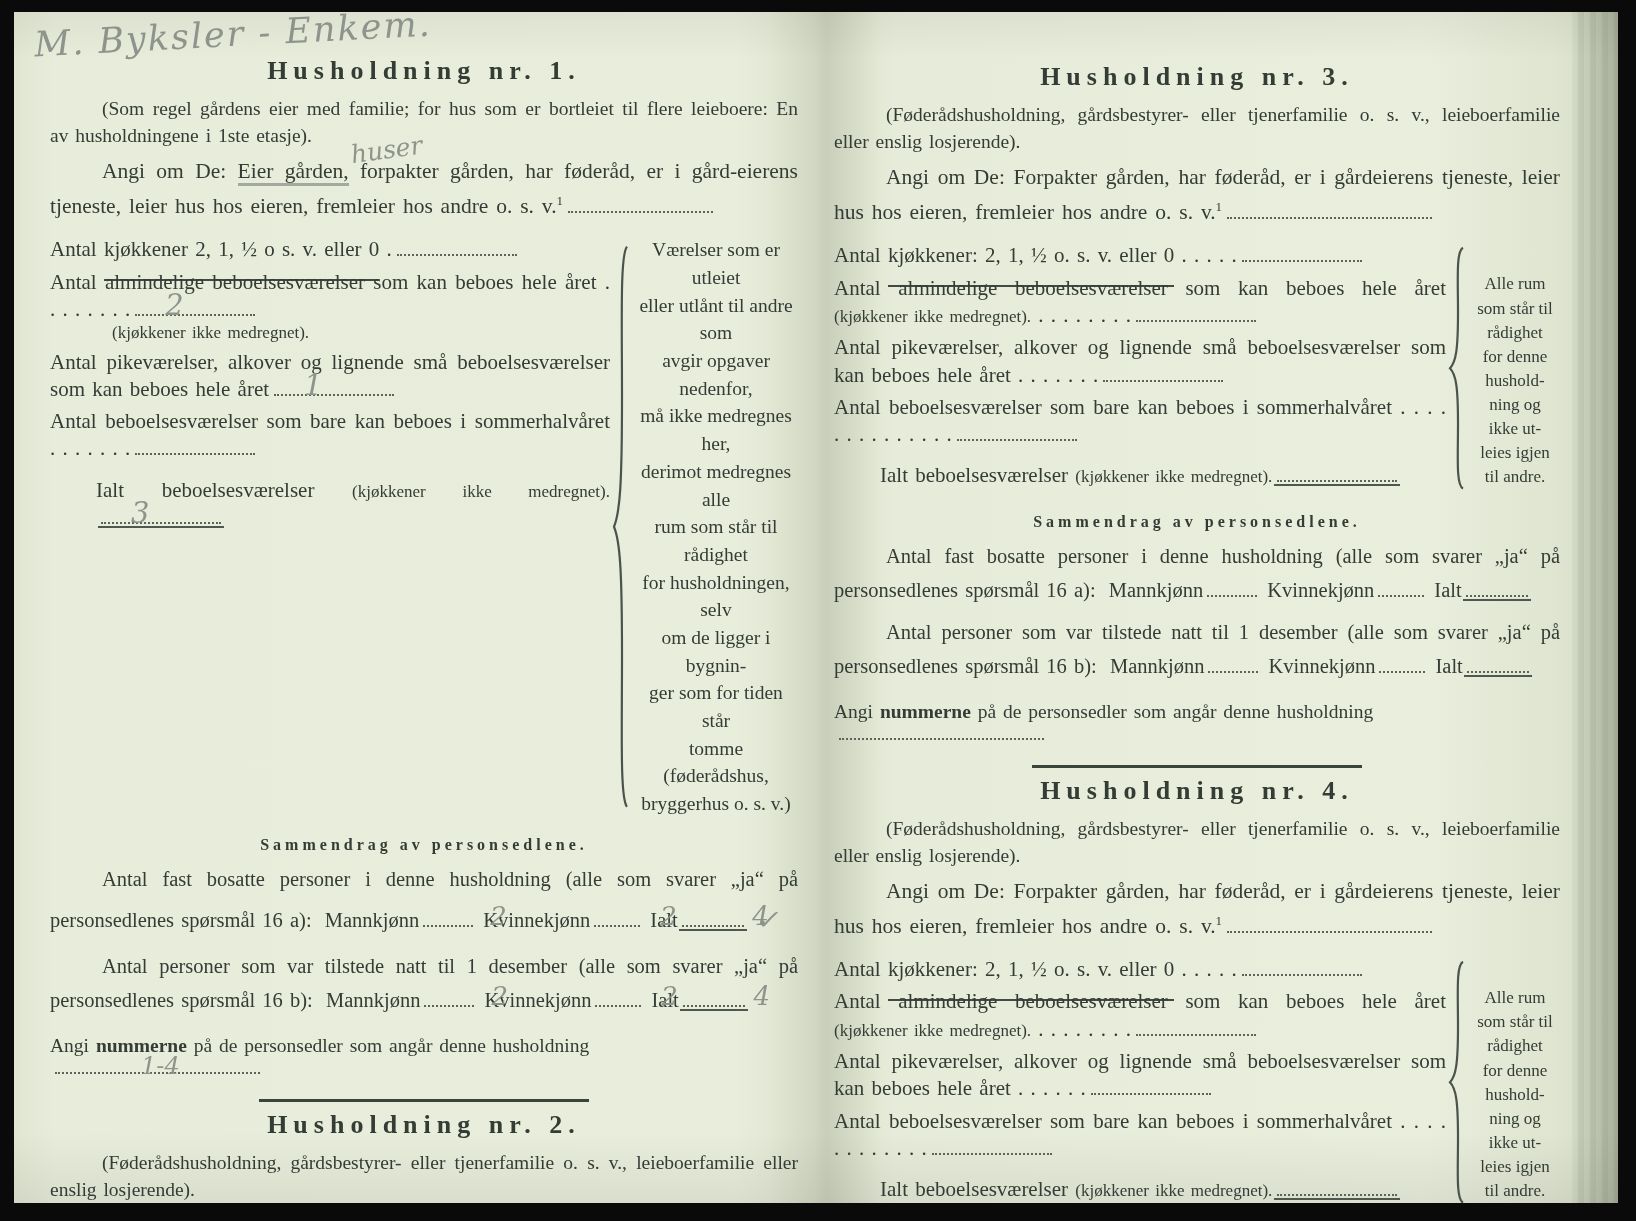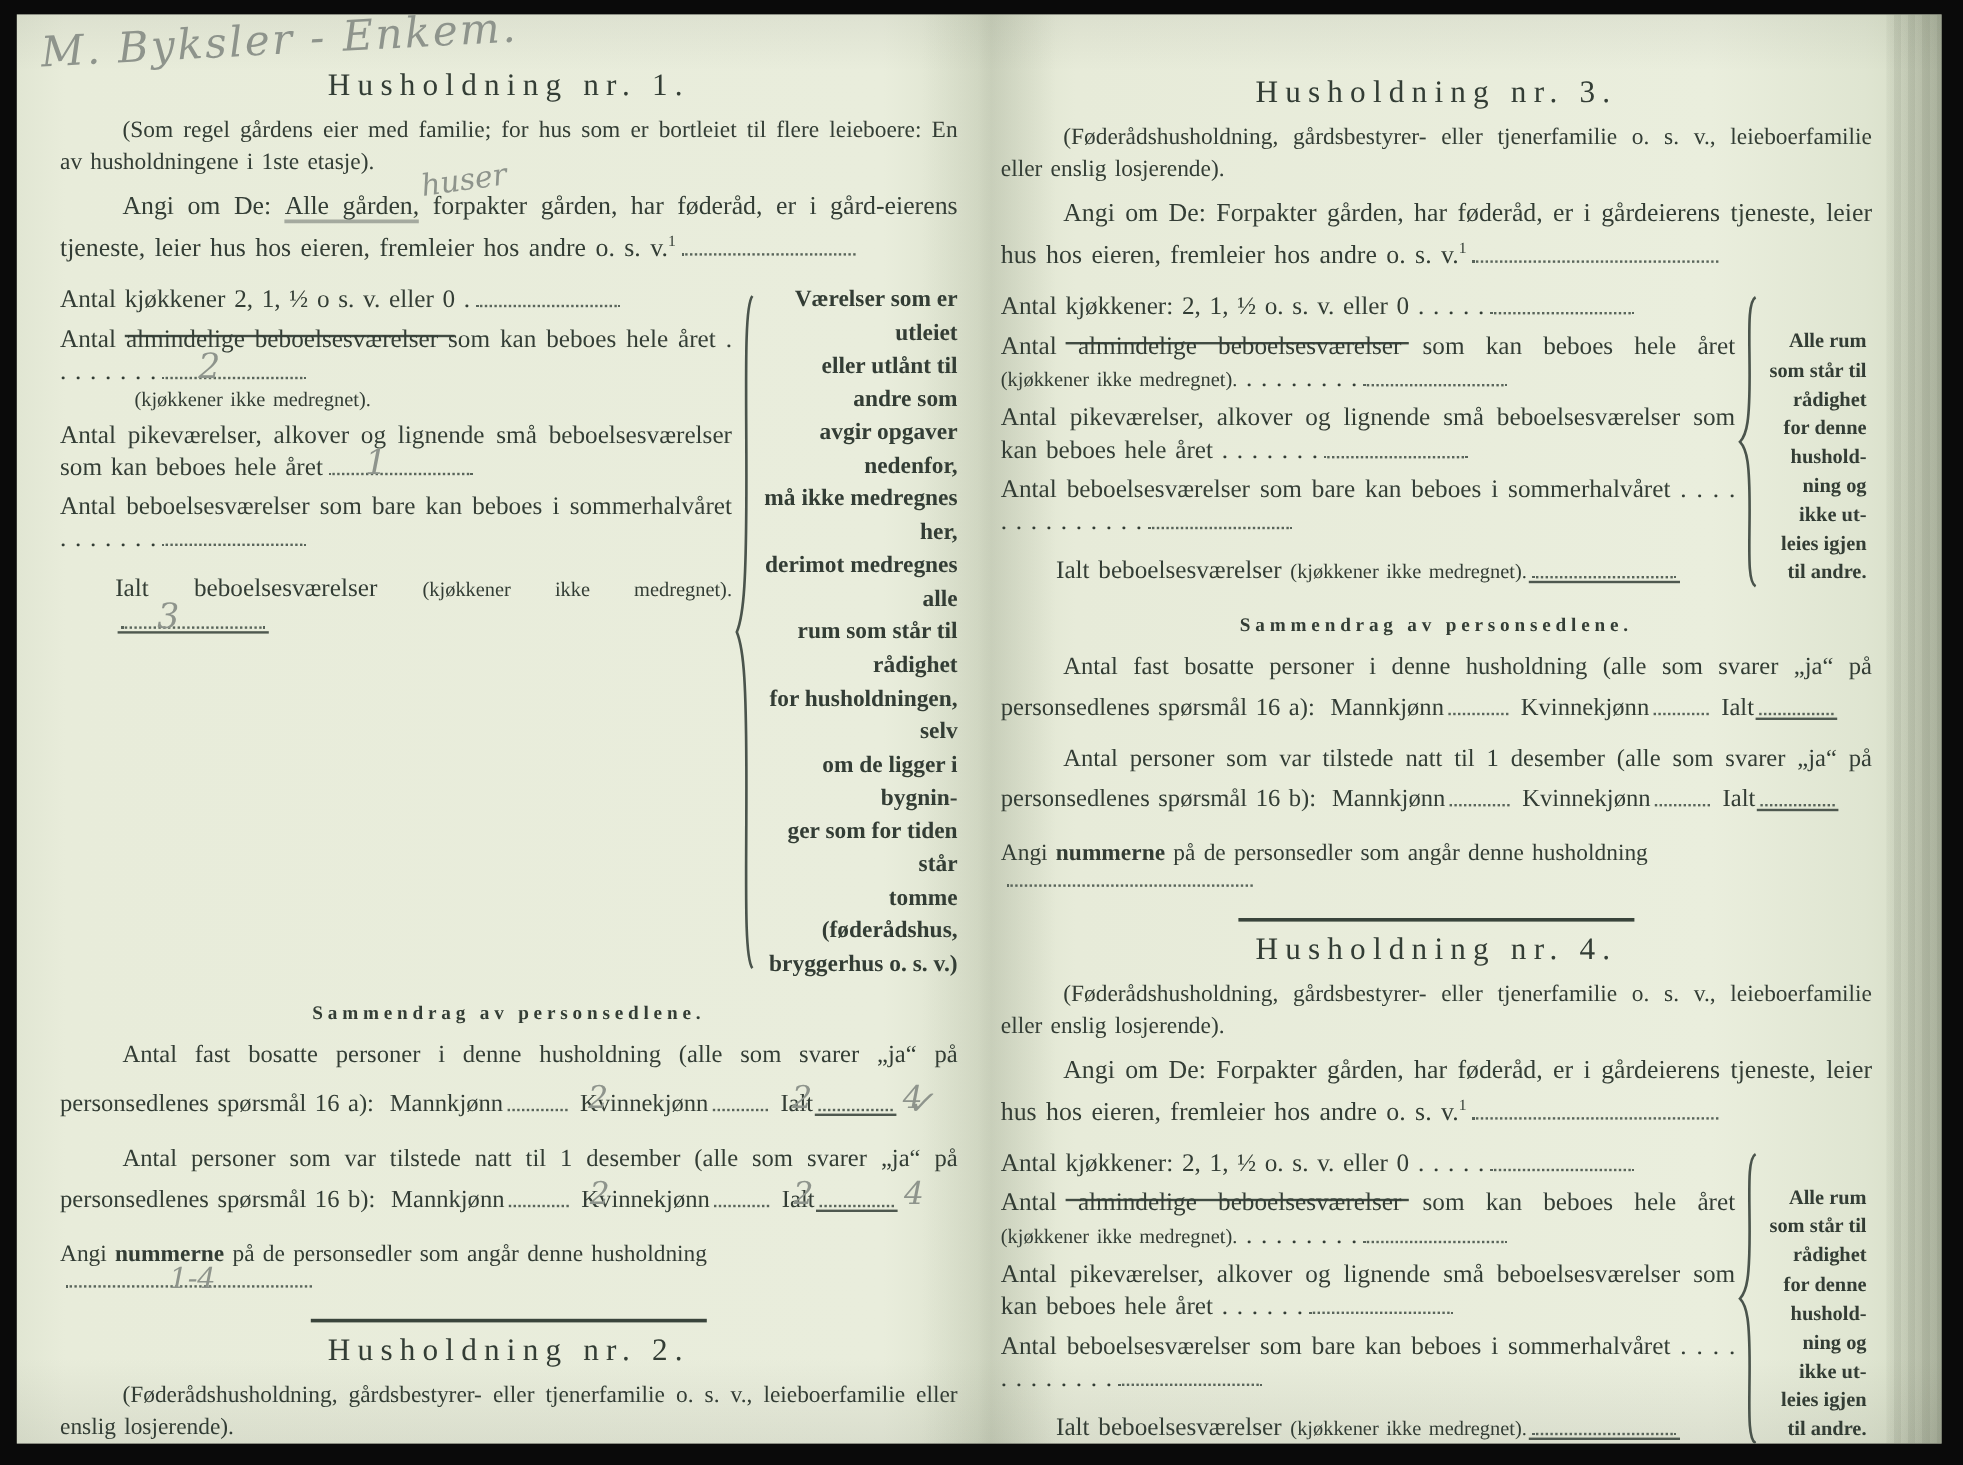--- a/index.html
+++ b/index.html
@@ -11,21 +11,21 @@
       linear-gradient(90deg,#e1e6d3 0,#e8ecda 2.5%,#e9eddc 45%,#dbe1cc 50.3%,#e7ebd9 55%,#eaeedd 88%,#dfe5d1 96%,#d3dac3 100%);}
   .crease{position:absolute;left:47%;top:0;width:7%;height:100%;pointer-events:none;
       background:linear-gradient(90deg,rgba(0,0,0,0),rgba(60,70,50,.07) 42%,rgba(60,70,50,.12) 52%,rgba(0,0,0,0));}
   .edge-shade{position:absolute;right:0;top:0;width:46px;height:100%;pointer-events:none;
       background:repeating-linear-gradient(90deg,rgba(70,80,60,.05) 0 6px,rgba(70,80,60,.13) 6px 12px),
                  linear-gradient(90deg,rgba(0,0,0,0),rgba(40,46,34,.22));}
   .page{position:absolute;top:0;height:100%;box-sizing:border-box;}
   .page.left{left:0;width:800px;padding:14px 16px 0 36px;}
   .page.right{left:772px;width:804px;padding:14px 30px 0 48px;}
 
-  .title{margin:30px 0 10px;text-align:center;font-size:26px;font-weight:400;letter-spacing:6px;}
+  .title{margin:30px 0 10px;text-align:center;font-size:26px;font-weight:700;letter-spacing:6px;}
   .page.right .title:first-child{margin-top:36px;}
   .subtitle{margin:3px 0 4px;font-size:19.5px;line-height:1.38;text-indent:52px;text-align:justify;word-spacing:2px;}
   .angi{margin:4px 0 0;font-size:21.5px;line-height:1.64;text-indent:52px;text-align:justify;word-spacing:2.5px;}
   sup.ref{font-size:13px;}
 
   .fields-block{display:flex;margin-top:12px;align-items:stretch;}
   .fields{flex:0 0 560px;}
   .fb-n .fields{flex:0 0 612px;}
   .frow{font-size:21px;line-height:1.3;margin-bottom:5px;text-align:justify;word-spacing:2px;}
   .frow .small, .small{font-size:17px;}
@@ -35,22 +35,22 @@
   .ffill{display:inline-block;width:120px;height:13px;position:relative;margin-left:5px;
          border-bottom:2px dotted #59645a;}
   .angifill{width:145px;}
   .angifill.wide{width:205px;}
   .numfill{width:205px;}
   .ffill.dbl{border-bottom:2px dotted #59645a;}
   .ffill.dbl::after, .vfill.dbl::after{content:"";position:absolute;left:-3px;right:-3px;bottom:-6px;
          border-top:2px solid #4e584f;}
   .bracewrap{flex:0 0 20px;padding:2px 0;}
   .bracewrap svg{width:100%;height:100%;display:block;}
-  .note{flex:1;display:flex;align-items:center;justify-content:center;text-align:right;
-        font-size:19.5px;line-height:1.42;white-space:pre-line;padding-left:4px;font-weight:bold;}
+  .note{flex:1;display:flex;align-items:center;justify-content:center;text-align:center;
+        font-size:19.5px;line-height:1.42;white-space:pre-line;padding-left:4px;}
   .fb-n .note{font-size:17px;margin-top:25px;}
 
   .sumhead{margin:18px 0 8px;text-align:center;font-size:16px;font-weight:700;letter-spacing:4px;}
   .summary{margin:0 0 8px;font-size:20.5px;line-height:1.66;text-indent:52px;text-align:justify;word-spacing:2px;}
   .lbl{margin-left:6px;}
   .vfill{display:inline-block;width:50px;height:12px;position:relative;margin:0 4px;
          border-bottom:2px dotted #59645a;}
   .vfill.k{width:46px;}
   .vfill.wide{width:62px;}
   .nummerne{margin:18px 0 0;font-size:19.5px;word-spacing:2px;}
@@ -71,21 +71,21 @@
 <div class="scan">
   <div class="paper">
     <div class="crease"></div>
 
     <div class="page left">
       <div class="hand owner">M. Byksler - Enkem.</div>
 
       <section>
         <h2 class="title">Husholdning nr. 1.</h2>
         <p class="subtitle">(Som regel gårdens eier med familie; for hus som er bortleiet til flere leieboere: En av husholdningene i 1ste etasje).</p>
-        <p class="angi"><span>Angi om De: </span><span class="pencil-wrap"><span class="hand pencil-word">huser</span><span>Alle gården,</span></span><span> forpakter gården, har føderåd, er i gård-eierens tjeneste, leier hus hos eieren, fremleier hos andre o. s. v.</span><sup class="ref">1</sup><span class="ffill angifill"></span></p>
+        <p class="angi"><span>Angi om De: </span><span class="pencil-wrap"><span class="hand pencil-word">huser</span><span>Eier gården,</span></span><span> forpakter gården, har føderåd, er i gård-eierens tjeneste, leier hus hos eieren, fremleier hos andre o. s. v.</span><sup class="ref">1</sup><span class="ffill angifill"></span></p>
 
         <div class="fields-block fb-1">
           <div class="fields">
             <div class="frow"><span>Antal </span><span class="usolid">kjøkkener 2, 1, ½ o s. v. eller 0</span><span>  .</span><span class="ffill"><span class="hand val"></span></span></div>
             <div class="frow"><span>Antal almindelige beboelsesværelser som kan beboes hele året</span><span> . . . . . . . .</span><span class="ffill"><span class="hand val">2</span></span><span class="subline">(kjøkkener ikke medregnet).</span></div>
             <div class="frow"><span>Antal pikeværelser, alkover og lignende små beboelsesværelser som kan beboes hele året</span><span></span><span class="ffill"><span class="hand val">1</span></span></div>
             <div class="frow"><span>Antal beboelsesværelser som bare kan beboes i sommerhalvåret</span><span> . . . . . . .</span><span class="ffill"><span class="hand val"></span></span></div>
             <div class="frow total"><span>Ialt beboelsesværelser </span><span class="small">(kjøkkener ikke medregnet).</span><span class="ffill dbl"><span class="hand val">3</span></span></div>
           </div>
           <div class="bracewrap">

